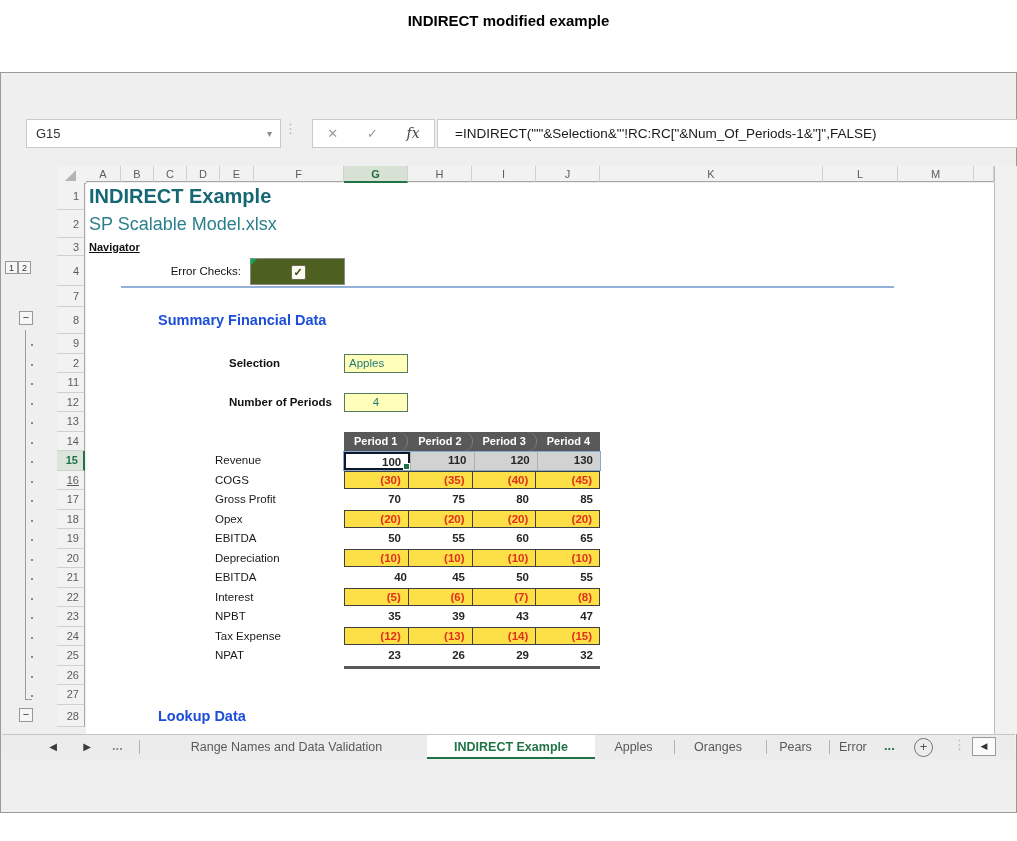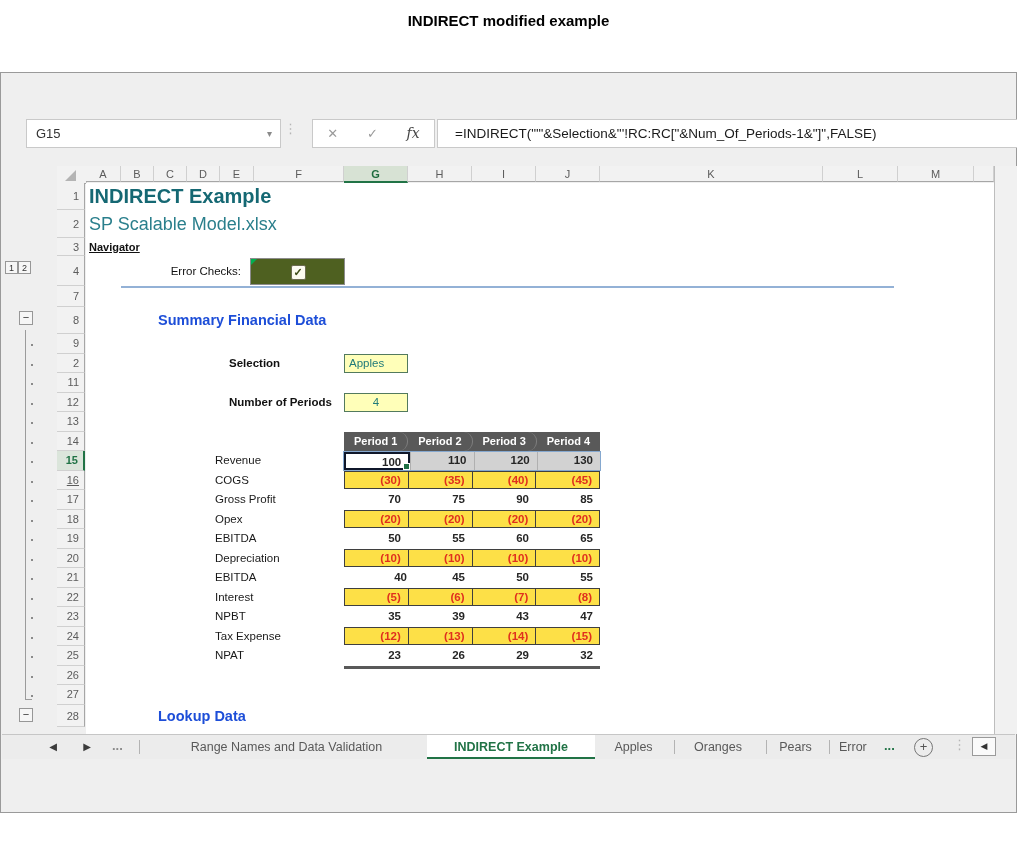--- a/index.html
+++ b/index.html
@@ -208,21 +208,21 @@
         <div class="abs rowlabel" style="left: 129px; top: 287.5px; height: 19.5px; line-height: 19.5px;">COGS</div>
         <div class="abs negwrap" style="left: 258px; top: 288px; width: 256px; height: 18px; line-height: 16.5px;">
           <div class="vcell2">(30)</div>
           <div class="vcell2">(35)</div>
           <div class="vcell2">(40)</div>
           <div class="vcell2">(45)</div>
         </div>
         <div class="abs rowlabel" style="left: 129px; top: 307px; height: 19.5px; line-height: 19.5px;">Gross Profit</div>
         <div class="abs vcell" style="left: 258px; top: 307px; width: 64px; height: 19.5px; line-height: 19.5px;">70</div>
         <div class="abs vcell" style="left: 322px; top: 307px; width: 64px; height: 19.5px; line-height: 19.5px;">75</div>
-        <div class="abs vcell" style="left: 386px; top: 307px; width: 64px; height: 19.5px; line-height: 19.5px;">90</div>
+        <div class="abs vcell" style="left: 386px; top: 307px; width: 64px; height: 19.5px; line-height: 19.5px;">80</div>
         <div class="abs vcell" style="left: 450px; top: 307px; width: 64px; height: 19.5px; line-height: 19.5px;">85</div>
         <div class="abs rowlabel" style="left: 129px; top: 326.5px; height: 19.5px; line-height: 19.5px;">Opex</div>
         <div class="abs negwrap" style="left: 258px; top: 327px; width: 256px; height: 18px; line-height: 16.5px;">
           <div class="vcell2">(20)</div>
           <div class="vcell2">(20)</div>
           <div class="vcell2">(20)</div>
           <div class="vcell2">(20)</div>
         </div>
         <div class="abs rowlabel" style="left: 129px; top: 346px; height: 19.5px; line-height: 19.5px;">EBITDA</div>
         <div class="abs vcell" style="left: 258px; top: 346px; width: 64px; height: 19.5px; line-height: 19.5px;">50</div>

